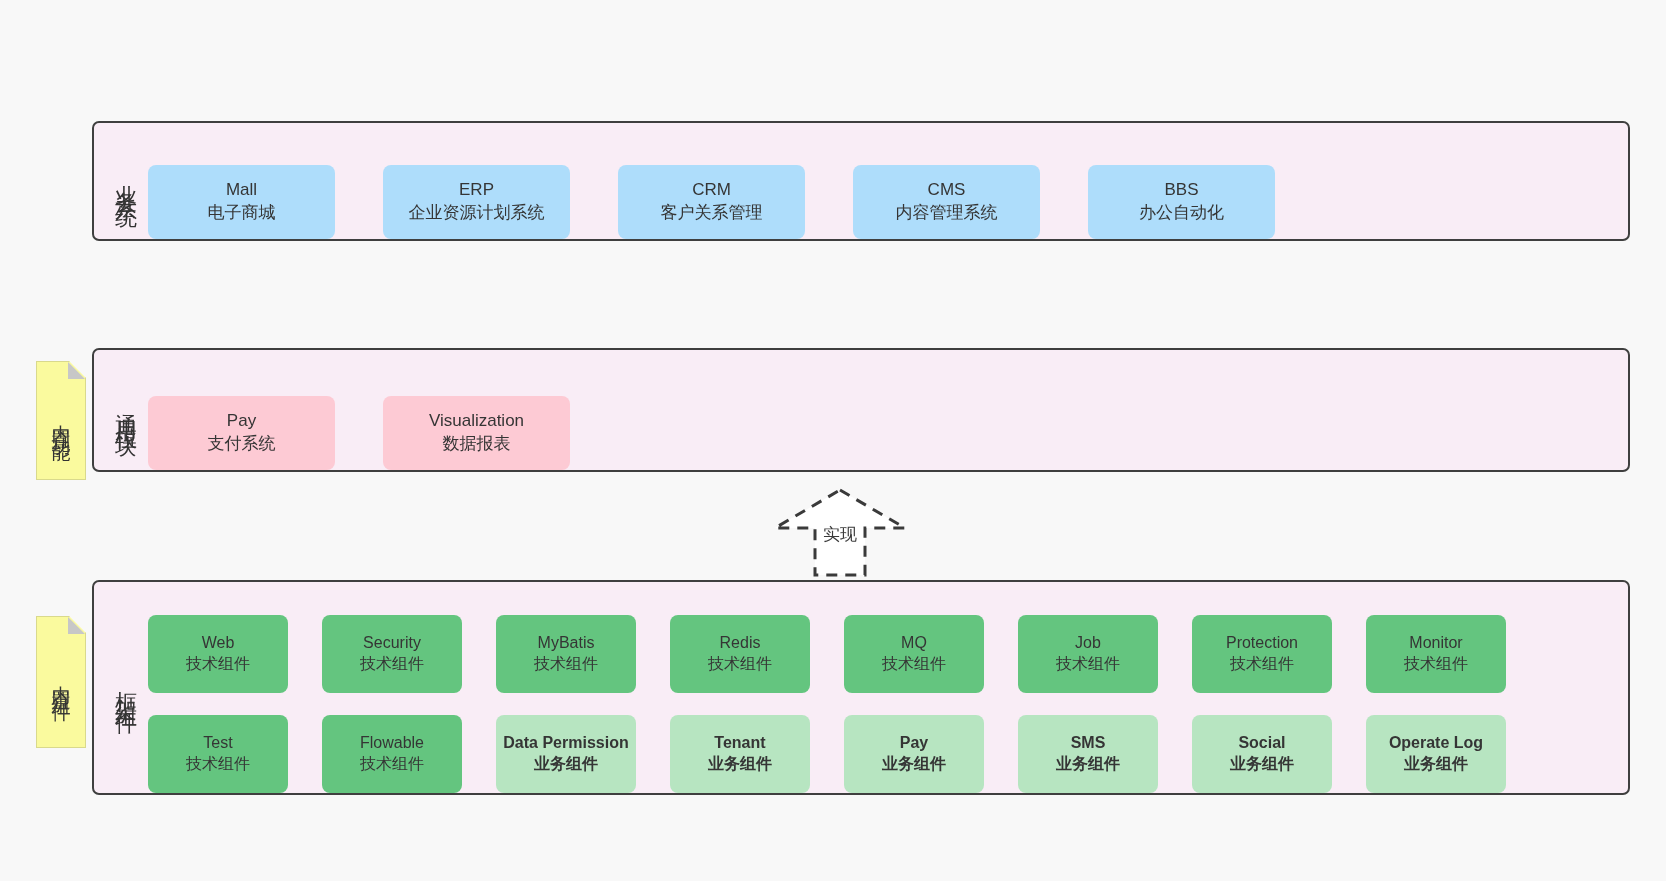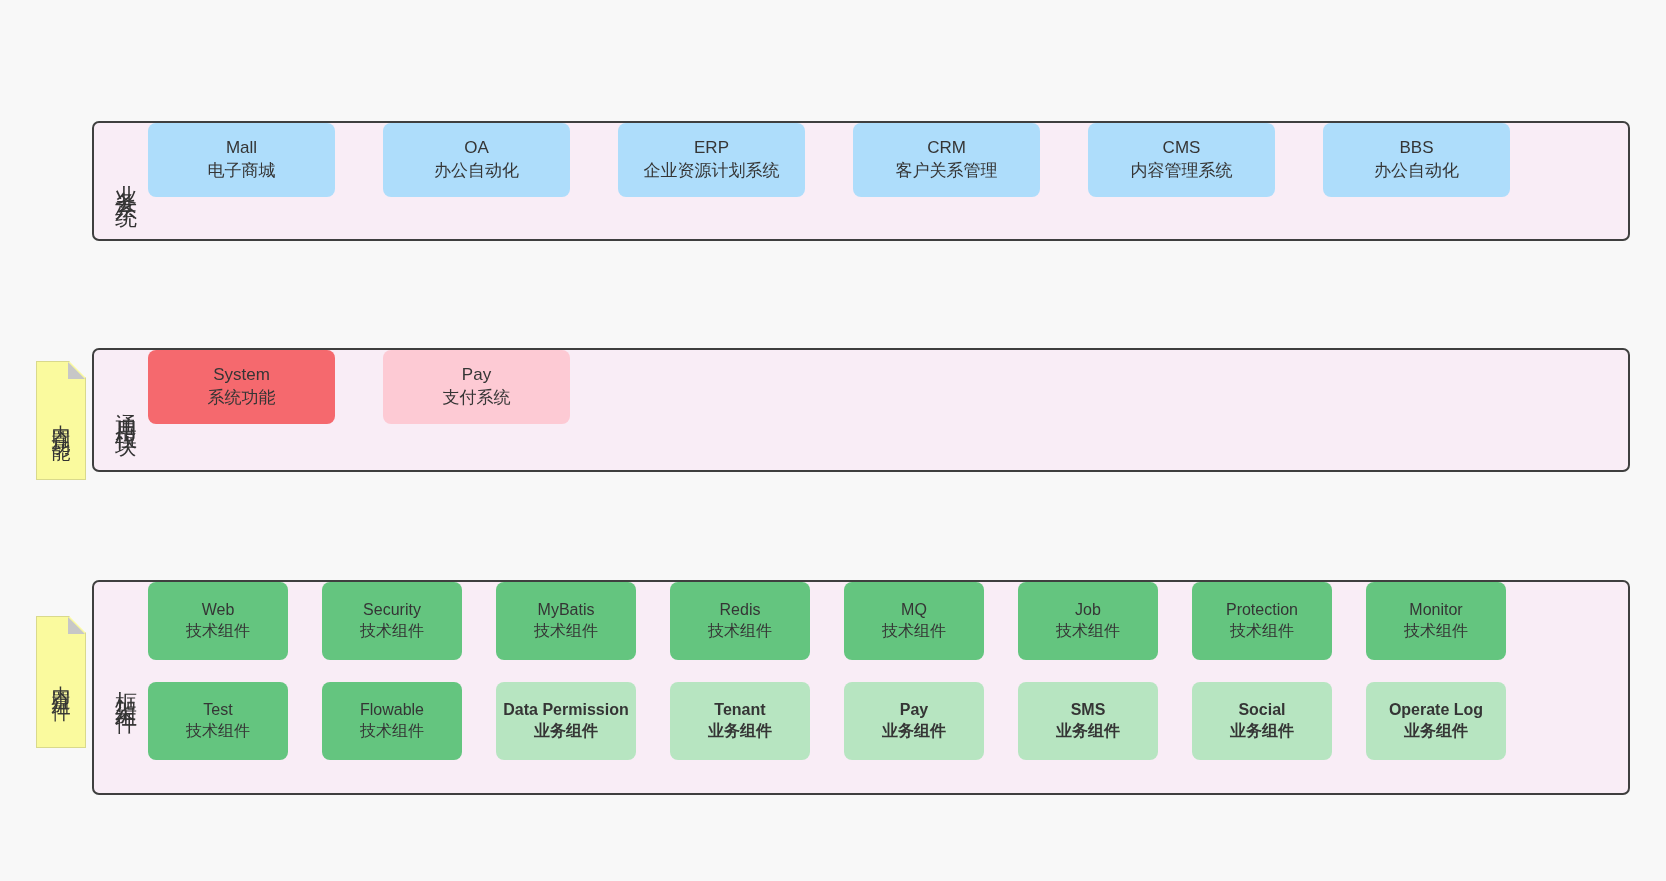--- a/index.html
+++ b/index.html
@@ -10,21 +10,21 @@
   .layer{position:absolute;box-sizing:border-box;background:#f9edf6;border:2px solid #3f3f3f;
          border-radius:7px;display:flex;align-items:stretch;padding-left:10px;z-index:1;}
   .layer-0{left:92px;top:121px;width:1538px;height:120px;}
   .layer-1{left:92px;top:348px;width:1538px;height:124px;}
   .layer-2{left:92px;top:580px;width:1538px;height:215px;}
 
   .layer-label{width:44px;display:flex;align-items:center;justify-content:center;
                writing-mode:vertical-lr;text-orientation:upright;
                font-size:22px;letter-spacing:7px;color:#333;}
 
-  .rows{flex:1;display:flex;flex-direction:column;justify-content:flex-start;gap:22px;}
+  .rows{flex:1;display:flex;flex-direction:column;justify-content:flex-end;gap:22px;}
   .row{display:flex;gap:48px;}
   .layer-2 .row{gap:34px;}
 
   .box{box-sizing:border-box;display:flex;flex-direction:column;align-items:center;
        justify-content:center;border-radius:8px;text-align:center;
        font-size:17px;line-height:1.35;color:#353535;padding:4px 6px;}
   .layer-0 .box,.layer-1 .box{width:187px;height:74px;}
   .layer-2 .box{width:140px;height:78px;font-size:16px;line-height:1.3;}
 
   .c-blue{background:#aeddfb;}
@@ -60,24 +60,20 @@
   <div id="layers-root">
       <section class="layer layer-0">
         <div class="layer-label">业务系统</div>
         <div class="rows">
           <div class="row">
             <div class="box c-blue">
               <div>Mall</div>
               <div>电子商城</div>
             </div>
             <div class="box c-blue">
-              <div>OA</div>
-              <div>办公自动化</div>
-            </div>
-            <div class="box c-blue">
               <div>ERP</div>
               <div>企业资源计划系统</div>
             </div>
             <div class="box c-blue">
               <div>CRM</div>
               <div>客户关系管理</div>
             </div>
             <div class="box c-blue">
               <div>CMS</div>
               <div>内容管理系统</div>
@@ -86,27 +82,27 @@
               <div>BBS</div>
               <div>办公自动化</div>
             </div>
           </div>
         </div>
       </section>
       <section class="layer layer-1">
         <div class="layer-label">通用模块</div>
         <div class="rows">
           <div class="row">
-            <div class="box c-red">
-              <div>System</div>
-              <div>系统功能</div>
-            </div>
             <div class="box c-pink">
               <div>Pay</div>
               <div>支付系统</div>
+            </div>
+            <div class="box c-pink">
+              <div>Visualization</div>
+              <div>数据报表</div>
             </div>
           </div>
         </div>
       </section>
       <section class="layer layer-2">
         <div class="layer-label">框架组件</div>
         <div class="rows">
           <div class="row">
             <div class="box c-green">
               <div>Web</div>
@@ -173,20 +169,26 @@
             <div class="box c-lightgreen">
               <div>Operate Log</div>
               <div>业务组件</div>
             </div>
           </div>
         </div>
       </section>
     </div>
 
 
+  <div class="arrow arrow-1">
+    <svg width="140" height="92" viewBox="0 0 140 92">
+      <polygon points="70,3 135,41 95,41 95,88 45,88 45,41 5,41" fill="#ffffff" stroke="#3a3a3a" stroke-width="3" stroke-dasharray="11 8"></polygon>
+    </svg>
+    <span class="arrow-label">实现</span>
+  </div>
 
   <div class="note note-0">
     <span class="note-text">内置功能</span>
   </div>
 
   <div class="note note-1">
     <span class="note-text">内置组件</span>
   </div>
 
 </div>

